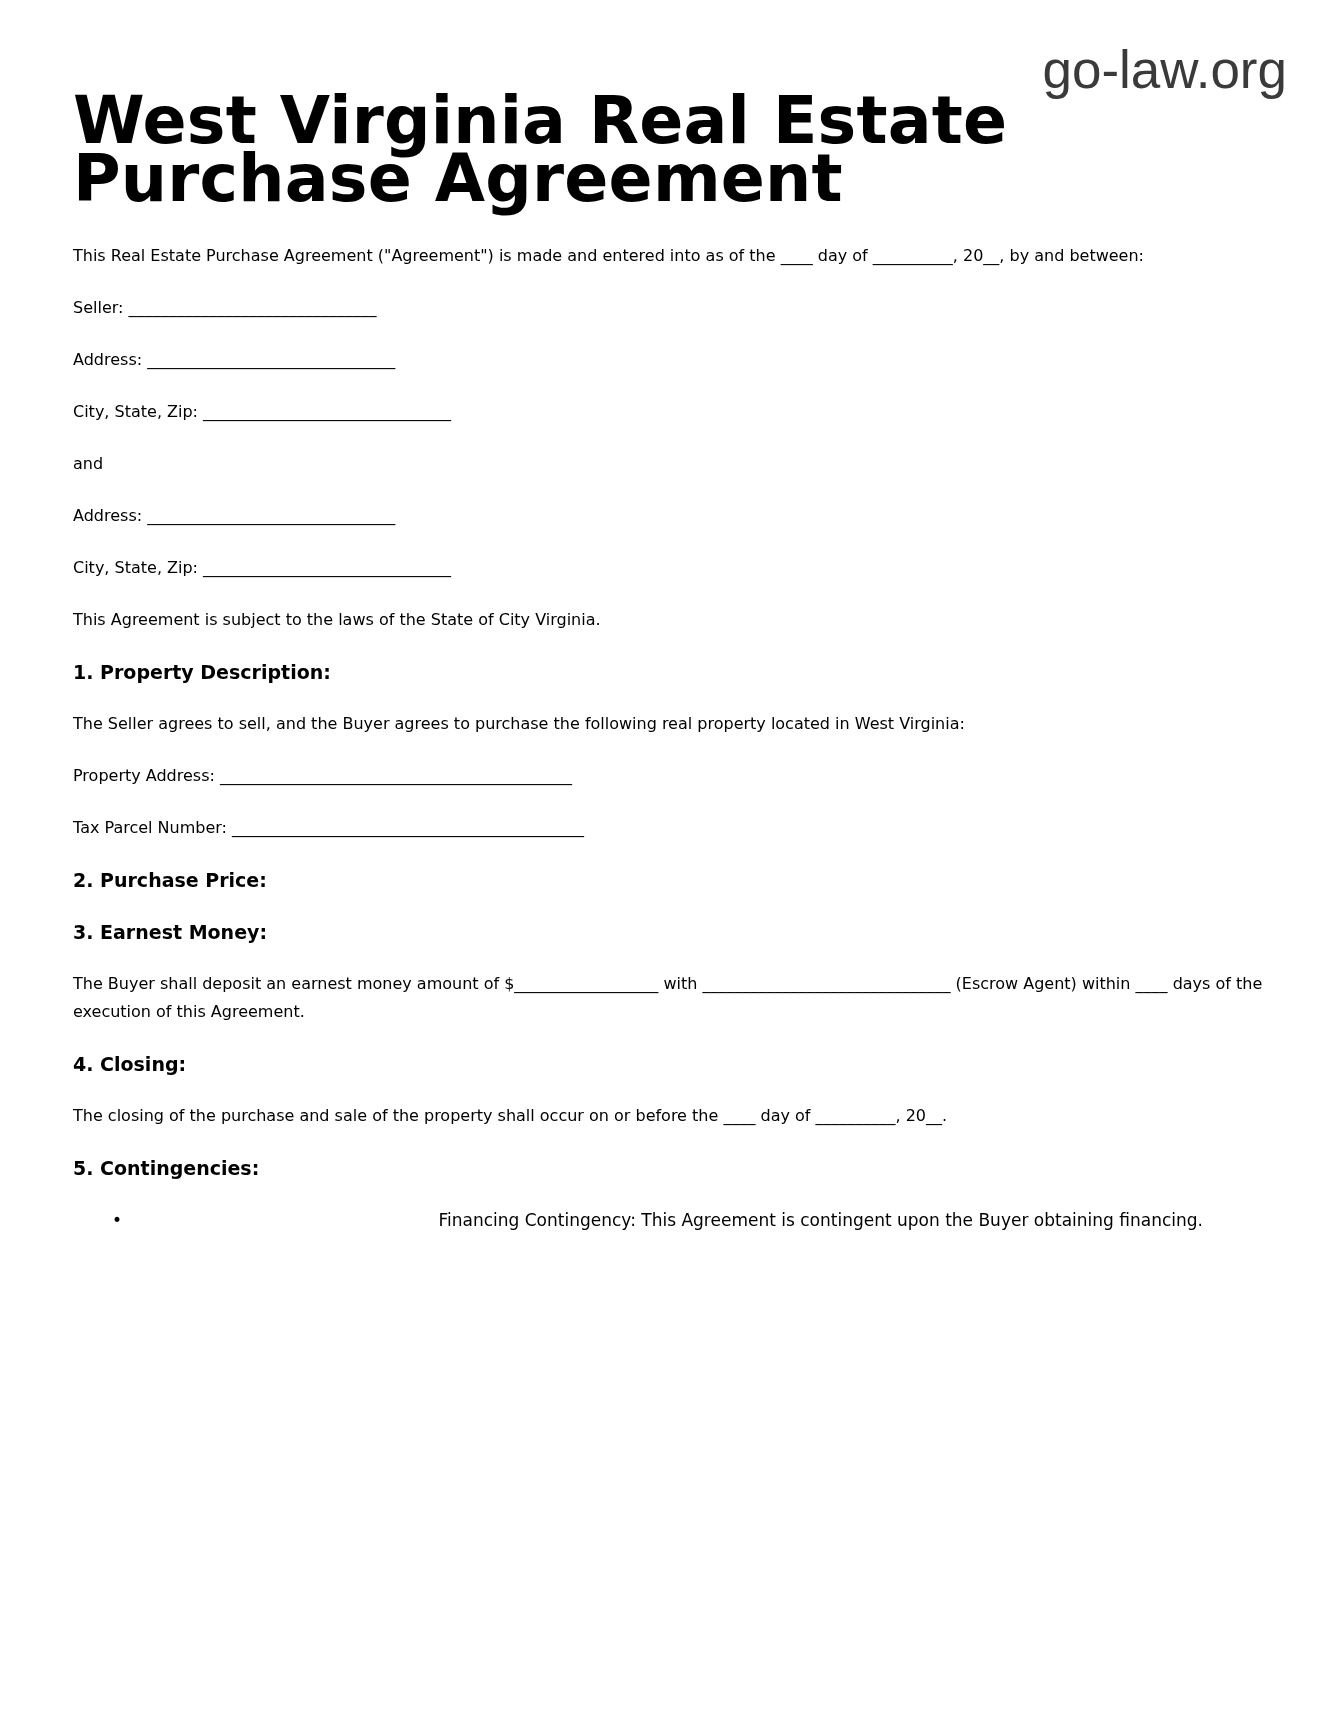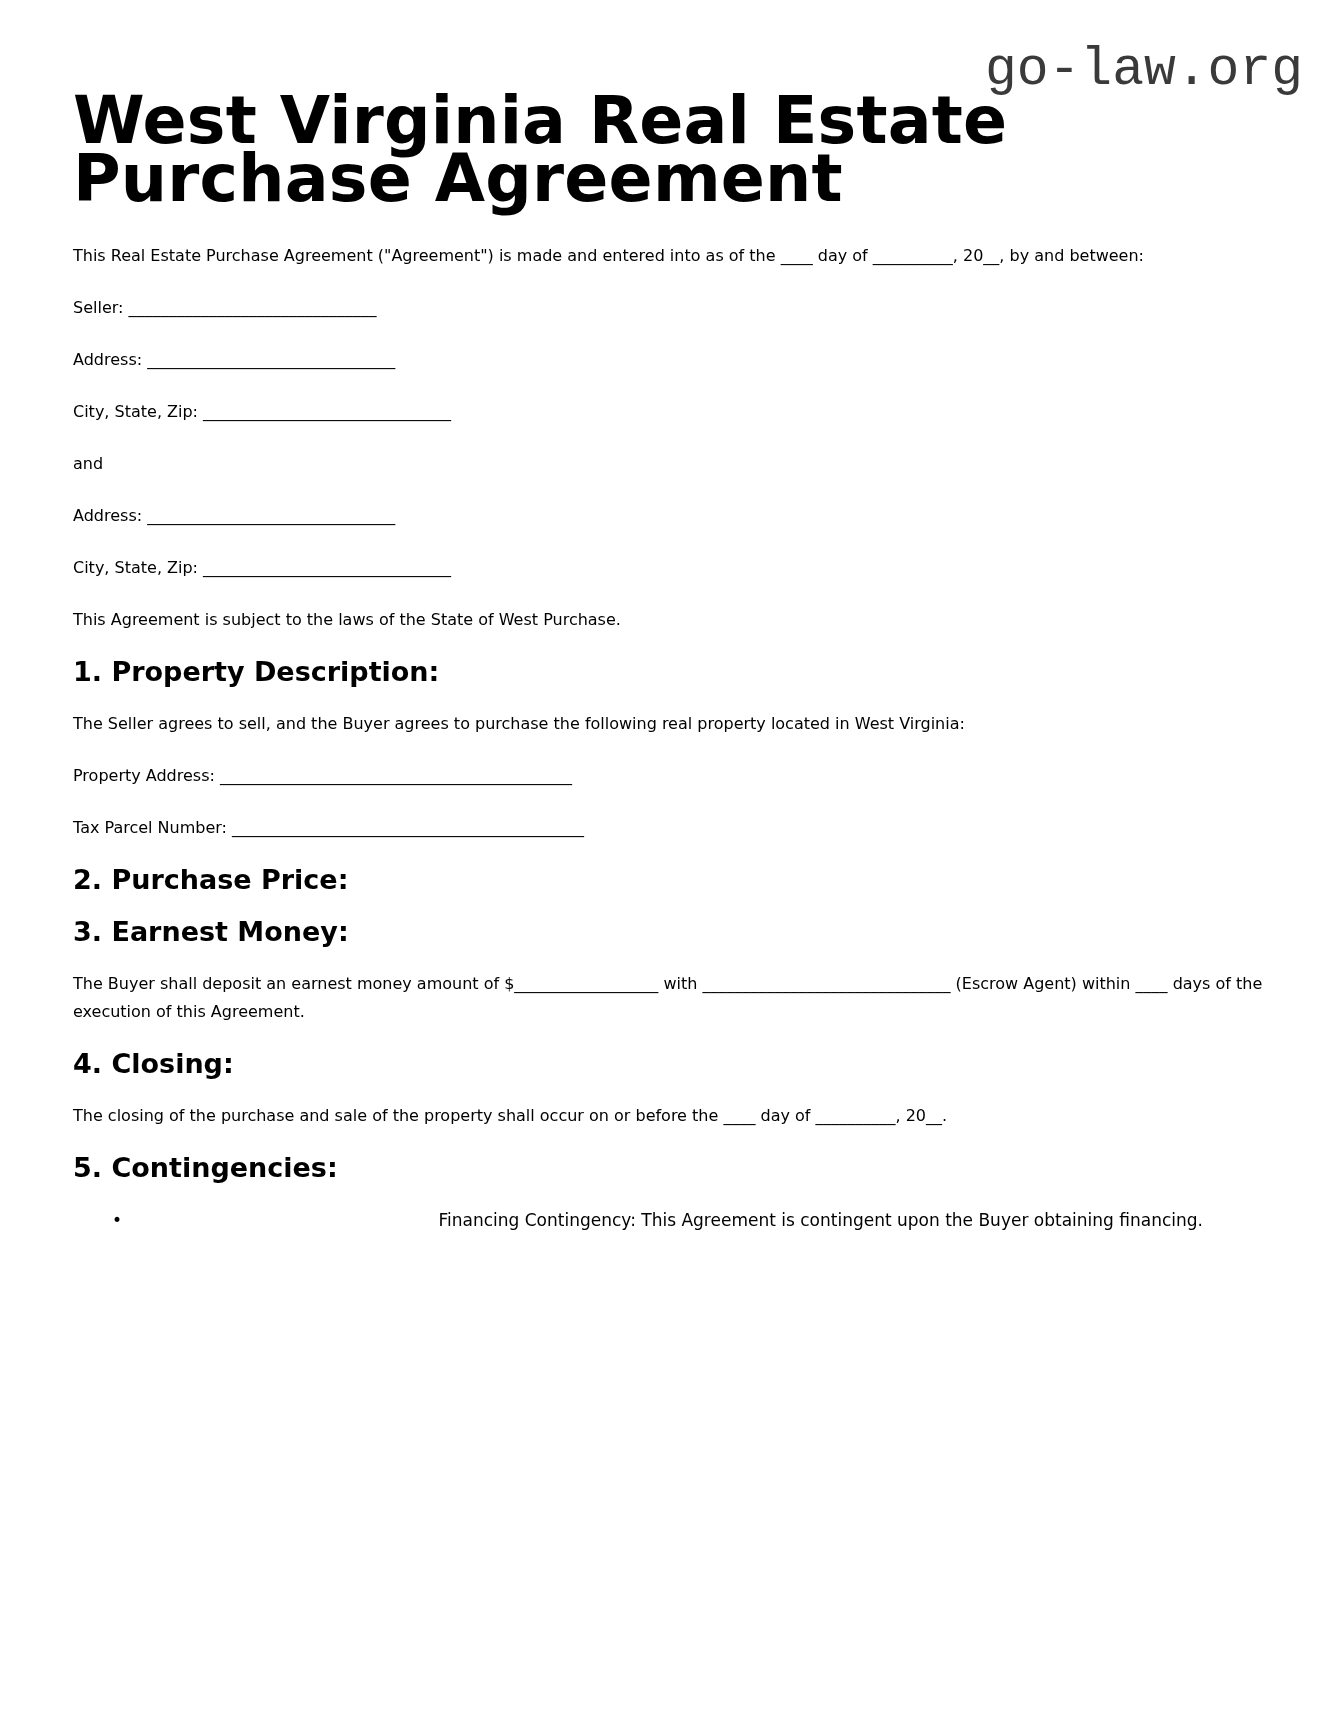--- a/index.html
+++ b/index.html
@@ -11,22 +11,22 @@
       width: 1331px;
       height: 1723px;
       position: relative;
       overflow: hidden;
       color: #000000;
       font-family: "DejaVu Sans", sans-serif;
     }
     .watermark {
       position: absolute;
       top: 40px;
-      right: 28px;
-      font-family: Liberation Mono, monospace;
+      right: 44px;
+      font-family: Liberation Sans, sans-serif;
       font-size: 53px;
       line-height: 60px;
       color: #3a3a3a;
       letter-spacing: 0px;
     }
     .page {
       position: absolute;
       left: 73px;
       top: 92px;
       width: 1190px;
@@ -44,21 +44,21 @@
       font-size: 16px;
       line-height: 28px;
     }
     .field-label {
       font-weight: normal;
       text-align: right;
     }
     .section-heading {
       font-weight: bold;
       margin: 0 0 24px 0;
-      font-size: 27px;
+      font-size: 19px;
       line-height: 28px;
     }
     ul.bullets {
       margin: 0;
       padding-left: 65px;
       list-style: none;
     }
     ul.bullets li {
       position: relative;
       font-size: 17px;
@@ -102,21 +102,21 @@
 
   <p>
     <span class="field-label">Address:</span>
     <span class="blank">_______________________________</span>
   </p>
   <p>
     <span class="field-label">City, State, Zip:</span>
     <span class="blank">_______________________________</span>
   </p>
 
-  <p>This Agreement is subject to the laws of the State of West Purchase.</p>
+  <p>This Agreement is subject to the laws of the State of City Virginia.</p>
 
   <div class="section-heading">1. Property Description:</div>
   <p>The Seller agrees to sell, and the Buyer agrees to purchase the following real property located in West Virginia:</p>
   <p>
     <span class="field-label">Property Address:</span>
     <span class="blank">____________________________________________</span>
   </p>
   <p>
     <span class="field-label">Tax Parcel Number:</span>
     <span class="blank">____________________________________________</span>

